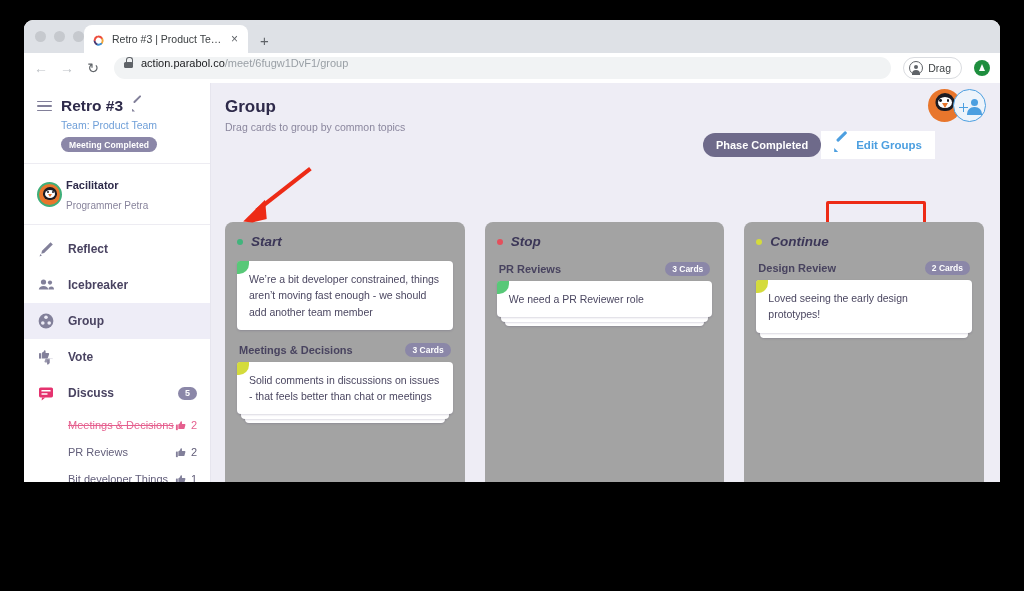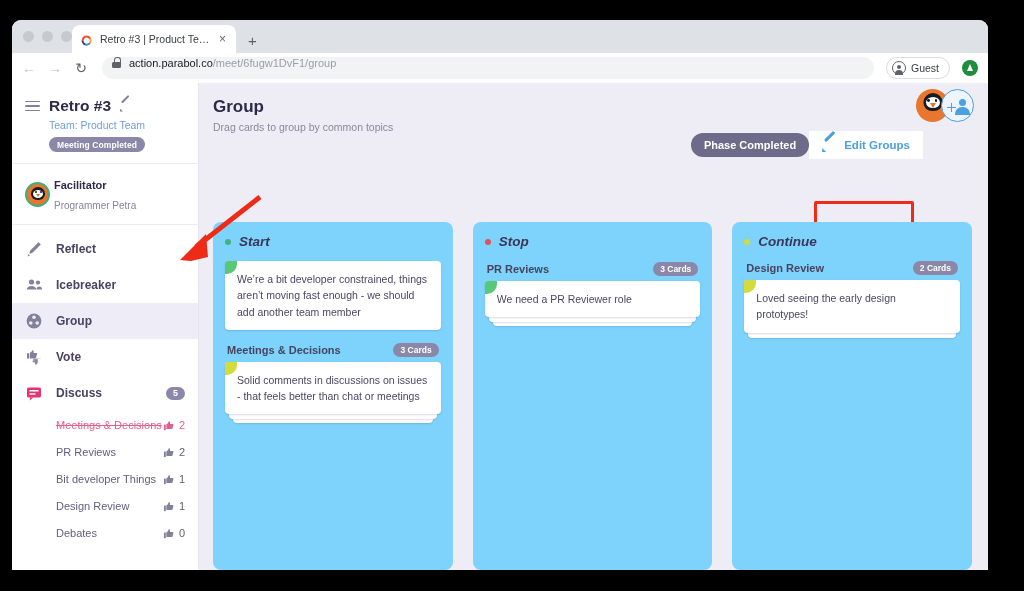--- a/index.html
+++ b/index.html
@@ -3,21 +3,21 @@
 <meta charset="utf-8">
 <style>
   * { box-sizing: border-box; margin:0; padding:0; }
   html,body { width:1024px; height:591px; overflow:hidden; }
   body {
     background:#000;
     font-family:"Liberation Sans", sans-serif;
     -webkit-font-smoothing:antialiased;
   }
   .window {
-    position:absolute; left:12px; top:20px; width:976px; height:550px;
+    position:absolute; left:24px; top:20px; width:976px; height:462px;
     background:#fff; border-radius:9px 9px 0 0; overflow:hidden;
   }
   
   .chrome-top {
     height:33px; background:#dee1e6; position:relative; display:flex; align-items:flex-end;
   }
   .traffic { position:absolute; left:11px; top:11px; display:flex; gap:8px; }
   .dot { width:11px; height:11px; border-radius:50%; background:#c6c9ce; }
   .tabstrip { display:flex; align-items:flex-end; padding-left:60px; height:33px; }
   .tab {
@@ -120,21 +120,21 @@
   .pencil-blue { width:14px; height:14px; position:relative; flex:0 0 14px; }
   .pencil-blue::before{content:"";position:absolute;left:2px;top:2px;width:13px;height:3.4px;background:#4c9fe0;
                        transform:rotate(-45deg);transform-origin:left top;border-radius:1px;}
   .pencil-blue::after{content:"";position:absolute;left:0;bottom:0;width:4px;height:4px;background:#4c9fe0;
                       clip-path:polygon(0 100%,100% 100%,0 0);}
   .hl-box { position:absolute; left:615px; top:118px; width:100px; height:40px;
             border:3px solid #ed2b16; border-radius:2px; pointer-events:none; }
 
   
   .board { position:absolute; left:14px; right:16px; top:139px; bottom:0; display:flex; gap:20px; }
-  .col { flex:1; background:#7dd3fc; border-radius:8px; padding:12px; }
+  .col { flex:1; background:#a3a3a3; border-radius:8px; padding:12px; }
   .col-head { display:flex; align-items:center; gap:8px; margin-bottom:12px; }
   .col-dot { width:6px; height:6px; border-radius:50%; flex:0 0 6px; }
   .col-name { font-size:13.5px; font-weight:bold; font-style:italic; color:#3b3657; }
 
   .group-head { display:flex; align-items:center; margin:13px 2px 5px 2px; }
   .group-title { font-size:11px; font-weight:bold; color:#48435f; }
   .cards-pill { margin-left:auto; background:#8b87a8; color:#fff; font-size:8.5px; font-weight:bold;
                 border-radius:8px; padding:2px 7px; }
 
   .card-stack { position:relative; }
@@ -201,21 +201,21 @@
   <div class="chrome-bar">
     <span class="navbtn dim">←</span>
     <span class="navbtn dim">→</span>
     <span class="navbtn">↻</span>
     <div class="omnibox">
       <span class="lock"></span>
       <span class="url"><b>action.parabol.co</b><span>/meet/6fugw1DvF1/group</span></span>
     </div>
     <div class="guest">
       <span class="guest-av"></span>
-      <span class="guest-label">Guest</span>
+      <span class="guest-label">Drag</span>
     </div>
     <span class="ext-dot"></span>
   </div>
 
   <div class="app">
 
     <div class="sidebar">
       <div class="sb-head">
         <div class="sb-title-row">
           <span class="hamburger">

